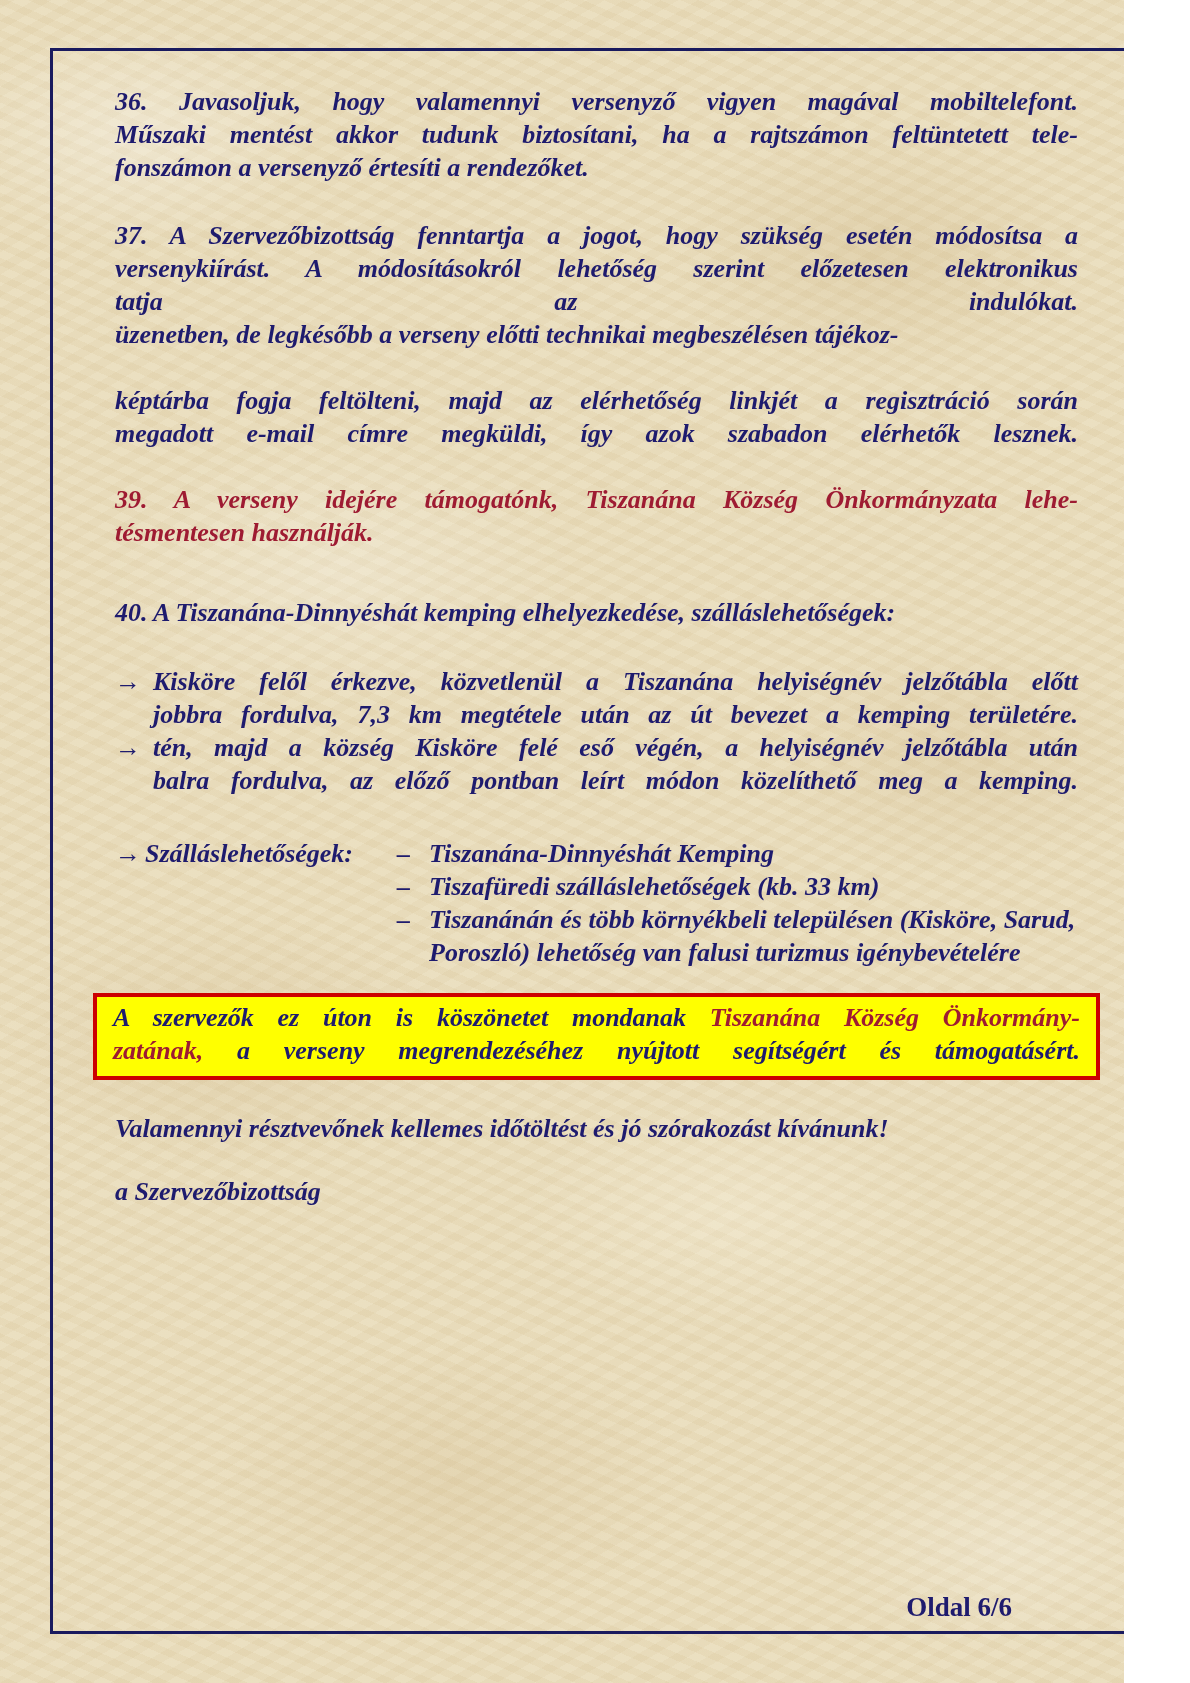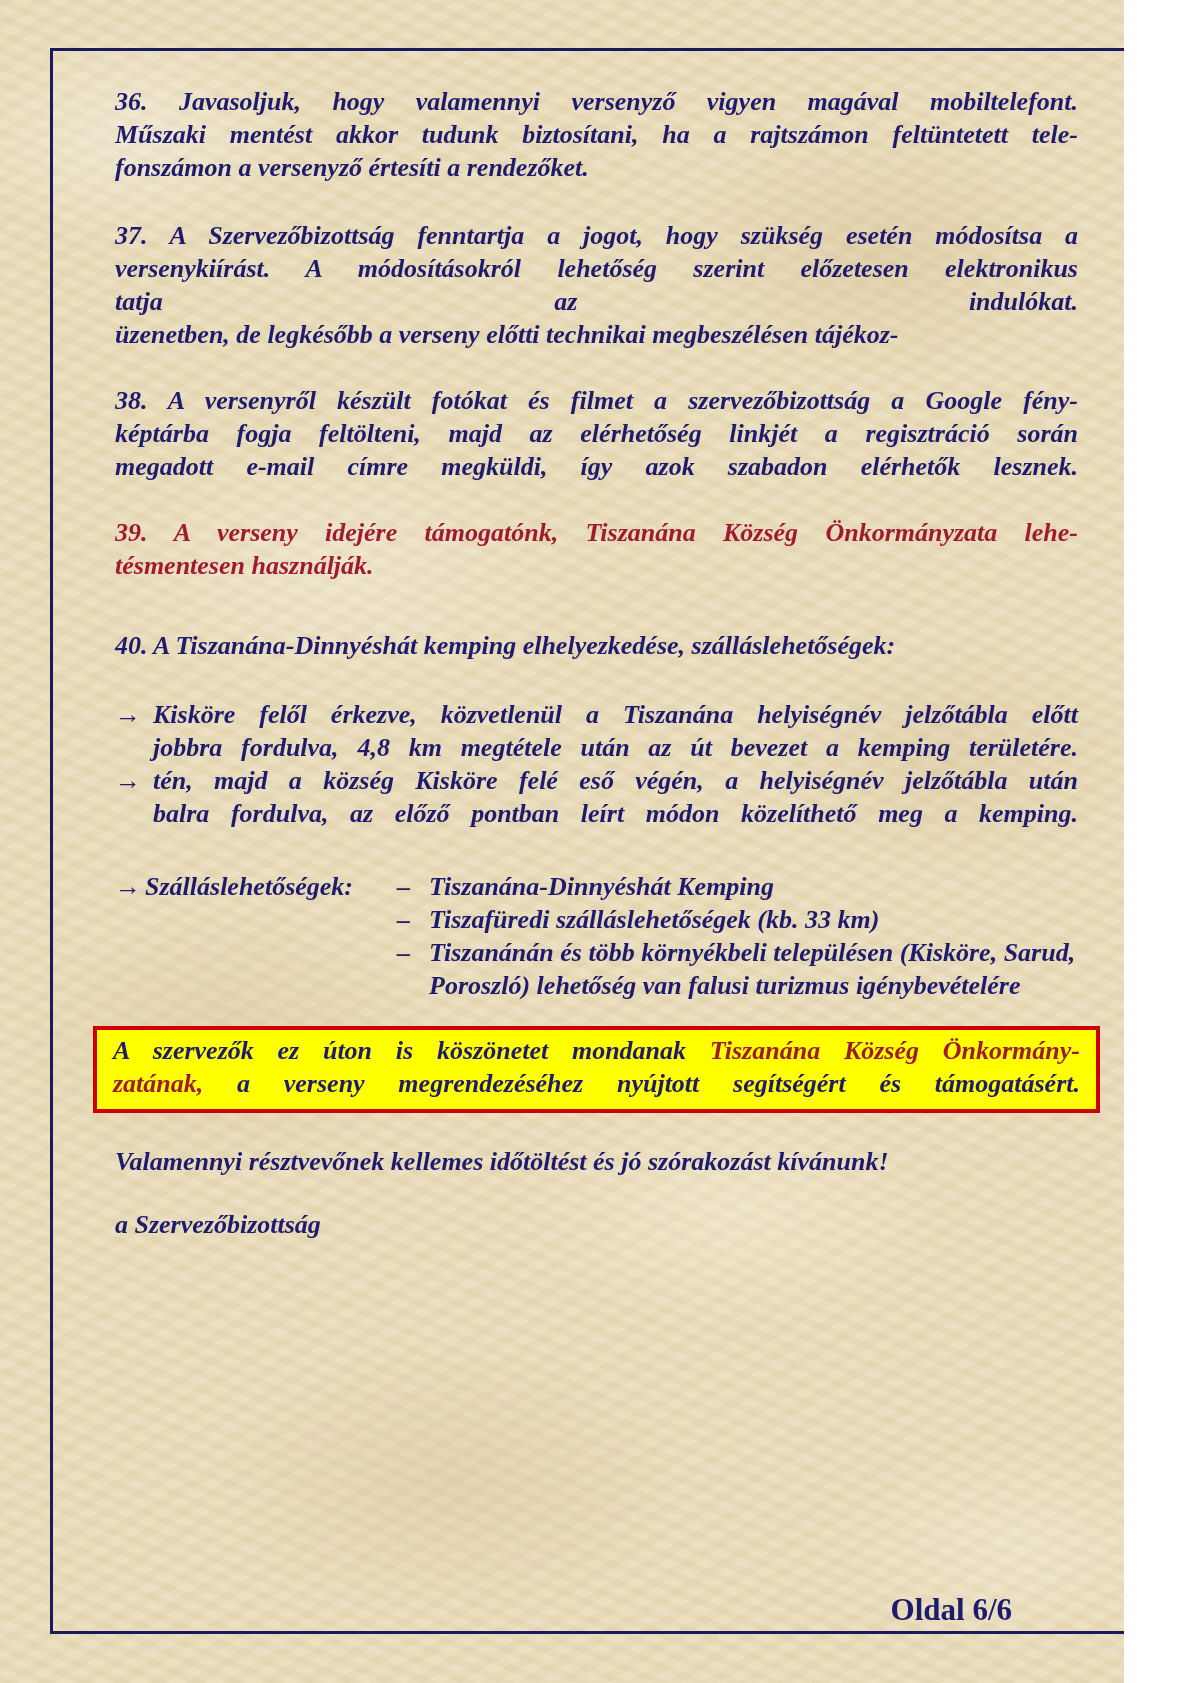--- a/index.html
+++ b/index.html
@@ -65,21 +65,21 @@
     padding:4px 16px 9px 16px;
     margin:0 -22px 32px -22px;
   }
   .hl-box .line{text-align:justify;text-align-last:justify;}
   .c-navy{color:var(--navy);}
   .c-red{color:var(--red);}
   .closing{margin-bottom:30px;text-align:left;}
   .signature{text-align:left;}
   .page-number{
     position:absolute;right:112px;top:1592px;
-    color:var(--navy);font-weight:bold;font-style:normal;font-size:31px;text-align:center;
+    color:var(--navy);font-weight:bold;font-style:normal;font-size:27px;text-align:center;
   }
 </style>
 </head>
 <body>
 
 <div class="page">
   <div class="frame"></div>
 
   <div class="content">
 
@@ -90,40 +90,39 @@
       </div>
 
     <div class="para last-left p37">
         <div class="line">37. A Szervezőbizottság fenntartja a jogot, hogy szükség esetén módosítsa a</div>
         <div class="line">versenykiírást. A módosításokról lehetőség szerint előzetesen elektronikus</div>
         <div class="line">tatja az indulókat.</div>
         <div class="line">üzenetben, de legkésőbb a verseny előtti technikai megbeszélésen tájékoz-</div>
       </div>
 
     <div class="para p38">
-        <div class="line">38. A versenyről készült fotókat és filmet a szervezőbizottság a Google fény-</div>
         <div class="line">képtárba fogja feltölteni, majd az elérhetőség linkjét a regisztráció során</div>
         <div class="line">megadott e-mail címre megküldi, így azok szabadon elérhetők lesznek.</div>
       </div>
 
     <div class="para last-left red-text p39">
         <div class="line">39. A verseny idejére támogatónk, Tiszanána Község Önkormányzata lehe-</div>
         <div class="line">tésmentesen használják.</div>
       </div>
 
     <div class="para single-left p40">
         <div class="line">40. A Tiszanána-Dinnyéshát kemping elhelyezkedése, szálláslehetőségek:</div>
       </div>
 
     <div class="bullets">
       <div class="bullet">
         <span class="bullet-marker">→</span>
         <div class="bullet-body">
             <div class="line">Kisköre felől érkezve, közvetlenül a Tiszanána helyiségnév jelzőtábla előtt</div>
-            <div class="line">jobbra fordulva, 4,8 km megtétele után az út bevezet a kemping területére.</div>
+            <div class="line">jobbra fordulva, 7,3 km megtétele után az út bevezet a kemping területére.</div>
           </div>
       </div>
       <div class="bullet">
         <span class="bullet-marker">→</span>
         <div class="bullet-body">
             <div class="line">tén, majd a község Kisköre felé eső végén, a helyiségnév jelzőtábla után</div>
             <div class="line">balra fordulva, az előző pontban leírt módon közelíthető meg a kemping.</div>
           </div>
       </div>
     </div>

